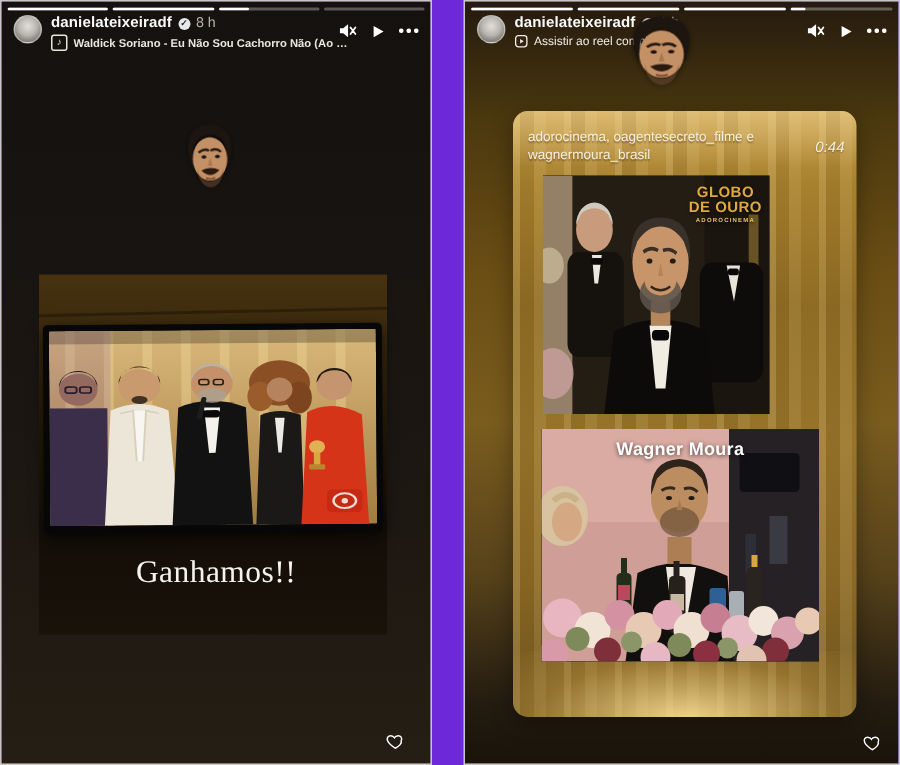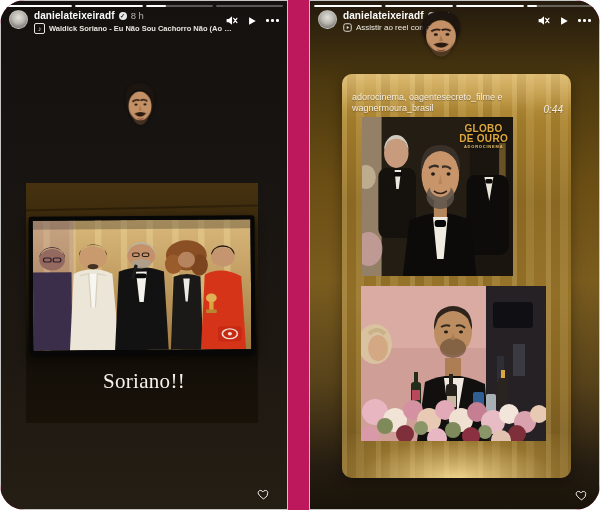--- a/index.html
+++ b/index.html
@@ -1,17 +1,17 @@
 <!DOCTYPE html>
 <html><head>
 <meta charset="utf-8">
 <style>
   html,body{margin:0;padding:0;background:#ffffff;}
-  .canvas{position:relative;width:600px;height:510px;background:#be185d;overflow:hidden;
-          font-family:"Liberation Sans",sans-serif;border-radius:25px;}
+  .canvas{position:relative;width:600px;height:510px;background:#6d28d9;overflow:hidden;
+          font-family:"Liberation Sans",sans-serif;}
   .story{position:absolute;top:0;height:510px;box-sizing:border-box;border:1px solid #c6c6c6;overflow:hidden;}
   .story.left{left:0;width:288px;
     background:linear-gradient(180deg,#14110e 0%,#181411 35%,#1e1812 70%,#251e14 100%);}
   .story.right{left:309px;width:291px;
     background:linear-gradient(180deg,#241a0e 0%,#4c390f 16%,#6b4e14 36%,#7a5c1e 55%,#57421a 75%,#241c11 92%,#191309 100%);}
 
   
   .progress-row{position:absolute;left:4px;right:4px;top:4px;height:2px;display:flex;gap:3px;}
   .seg{flex:1;height:2px;border-radius:2px;background:rgba(255,255,255,.30);overflow:hidden;display:block;}
   .segfill{display:block;height:100%;background:#ffffff;border-radius:2px;}
@@ -66,21 +66,21 @@
 
   
   .reel-card{position:absolute;left:32px;top:73px;width:229px;height:404px;border-radius:10px;overflow:hidden;
     background:linear-gradient(180deg,#c9a14e 0%,#a8812e 12%,#8f6c24 32%,#97742a 55%,#8a6824 78%,#6e5420 100%);
     box-shadow:0 4px 14px rgba(0,0,0,.35);}
   .reel-card::before{content:"";position:absolute;inset:0;
     background:repeating-linear-gradient(90deg,rgba(255,235,180,.16) 0 5px,rgba(110,80,25,.14) 5px 14px,
     rgba(255,235,180,.10) 14px 22px,rgba(0,0,0,0) 22px 34px);}
   .reel-card::after{content:"";position:absolute;left:0;right:0;bottom:0;height:44px;
     background:radial-gradient(ellipse at 50% 105%,rgba(255,226,152,.9) 0%,rgba(205,163,72,.35) 62%,rgba(0,0,0,0) 100%);}
-  .reel-head{position:relative;display:flex;justify-content:space-between;align-items:flex-end;
+  .reel-head{position:relative;display:flex;justify-content:space-between;align-items:center;
     padding:7px 8px 0 10px;background:linear-gradient(180deg,rgba(255,232,175,.35),rgba(255,232,175,0) 90%);
     height:34px;z-index:2;}
   .reel-attr{width:172px;color:#f5efe1;font-size:9px;line-height:1.3;font-weight:400;
     text-shadow:0 1px 1px rgba(60,40,0,.45);}
   .reel-dur{color:#f5efe1;font-size:10px;font-weight:400;text-shadow:0 1px 1px rgba(60,40,0,.45);font-style:italic;}
   .reel-img{position:absolute;overflow:hidden;z-index:1;background:#1c1812;}
   .reel-img svg{width:100%;height:100%;display:block;}
   .reel-img.main{left:20px;top:43px;width:151px;height:159px;}
   .reel-img.second{left:19px;top:212px;width:185px;height:155px;}
   .globo-logo{position:absolute;right:5px;top:7px;text-align:center;color:#dfa83c;font-weight:800;
@@ -218,21 +218,21 @@
             <rect x="161" y="101" width="10" height="4" rx="1" fill="#b8862e"></rect>
 
             <rect x="172" y="120" width="22" height="17" rx="3" fill="#c62815" opacity=".92"></rect>
             <ellipse cx="183" cy="128.5" rx="7" ry="5.5" fill="none" stroke="#f2ded2" stroke-width="1.5"></ellipse>
             <circle cx="183" cy="128.5" r="2" fill="#f2ded2"></circle>
           </svg>
         </div>
       </div>
     </figure>
 
-    <div class="caption">Soriano!!</div>
+    <div class="caption">Ganhamos!!</div>
 
     <svg class="heart" viewBox="0 0 24 24">
       <path d="M12 20s-7.5-4.8-9.4-9.2C1.2 7.6 3.2 4.5 6.4 4.5c2.2 0 3.9 1.3 4.6 2.6.7-1.3 2.4-2.6 4.6-2.6 3.2 0 5.2 3.1 3.8 6.3C20.5 15.2 12 20 12 20z" fill="none" stroke="#ffffff" stroke-width="1.8"></path>
     </svg>
   </section>
 
   <section class="story right">
     <div class="progress-row">
         <span class="seg">
           <span class="segfill" style="width: 100%;"></span>
@@ -336,20 +336,21 @@
           <path d="M96 58 l2.2 9 h-4.4 z" fill="#b5845a"></path>
           <path d="M88 74 q8 5 16 0" stroke="#2e241c" stroke-width="1.6" fill="none"></path>
         </svg>
         <div class="globo-logo">
           <div>GLOBO</div>
           <div>DE OURO</div>
           <div class="sub">ADOROCINEMA</div>
         </div>
       </div>
 
+      <div class="name-label">Wagner Moura</div>
 
       <div class="reel-img second">
         <svg viewBox="0 0 185 155" preserveAspectRatio="none">
           <rect width="125" height="155" fill="#cf9e96"></rect>
           <rect width="125" height="62" fill="#d9aba2"></rect>
           <rect x="125" width="60" height="155" fill="#252125"></rect>
           <rect x="132" y="16" width="40" height="26" rx="3" fill="#101014"></rect>
           <rect x="152" y="58" width="12" height="32" fill="#3a3a42"></rect>
           <rect x="136" y="70" width="7" height="26" fill="#2e2e36"></rect>
 

